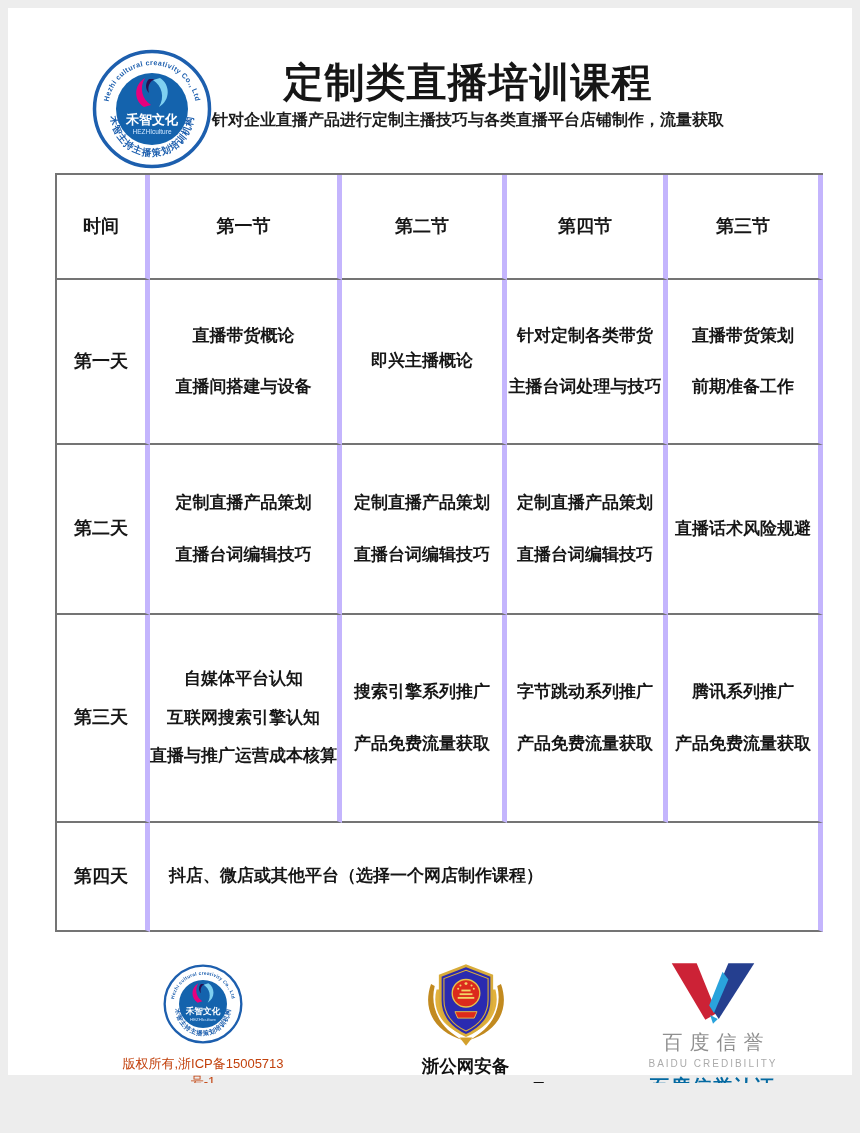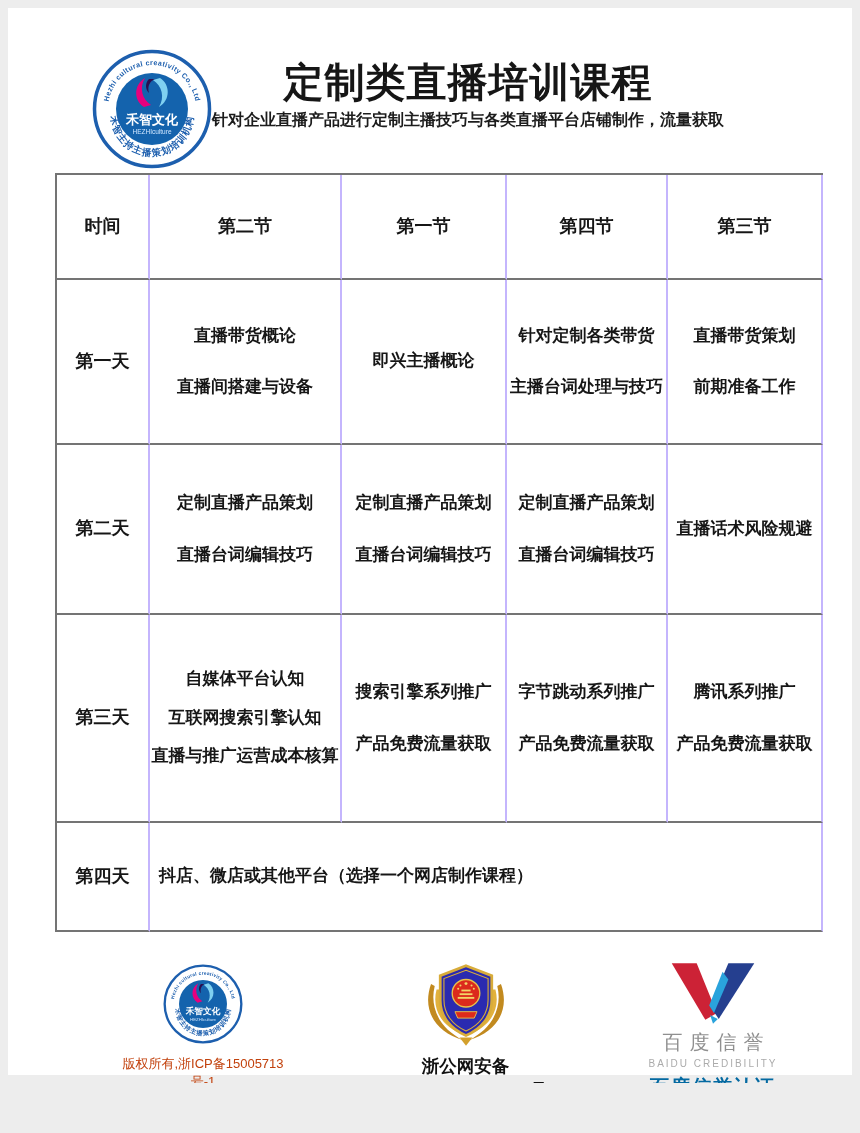--- a/index.html
+++ b/index.html
@@ -26,30 +26,30 @@
 
   
   .course-table {
     position:absolute; left:47px; top:165px;
     display:grid;
     grid-template-columns:93px 192px 165px 161px 155px;
     grid-template-rows:105px 165px 170px 208px 109px;
     border-top:2px solid #747474; border-left:2px solid #747474;
   }
   .tcell {
-    border-right:2px solid #c4b5fd; border-bottom:2px solid #747474;
+    border-right:5px solid #c4b5fd; border-bottom:2px solid #747474;
     display:flex; flex-direction:column; align-items:center; justify-content:center;
     gap:31px; background:#fff;
     font-weight:bold; font-size:17px; color:#161616; text-align:center;
     line-height:1.2;
   }
   .tcell.sm { gap:18px; }
   .tcell.merged {
     grid-column:2 / 6; flex-direction:row; justify-content:flex-start;
-    padding-left:9px; text-align:left;
+    padding-left:19px; text-align:left;
   }
   .day { font-size:18px; }
 
   
   .f-left  { position:absolute; left:105px; top:956px; width:180px; text-align:center; }
   .logo-small { width:80px; height:80px; }
   .copyright { margin-top:7px; font-size:13px; color:#c2410c; }
 
   .f-center { position:absolute; left:340px; top:950px; width:235px; text-align:center;font-family:Liberation Mono, monospace; }
   .badge { width:92px; height:88px; }
@@ -120,22 +120,22 @@
 
     <svg class="logo-main">
       <use href="#hezhi-logo"></use>
     </svg>
     <div class="title">定制类直播培训课程</div>
     <div class="subtitle">针对企业直播产品进行定制主播技巧与各类直播平台店铺制作，流量获取</div>
 
     <div class="course-table">
 
       <div class="tcell day">时间</div>
+      <div class="tcell day">第一节</div>
       <div class="tcell day">第二节</div>
-      <div class="tcell day">第一节</div>
       <div class="tcell day">第四节</div>
       <div class="tcell day">第三节</div>
 
       <div class="tcell day">第一天</div>
       <div class="tcell">
         <div>直播带货概论</div>
         <div>直播间搭建与设备</div>
       </div>
       <div class="tcell">
         <div>即兴主播概论</div>

